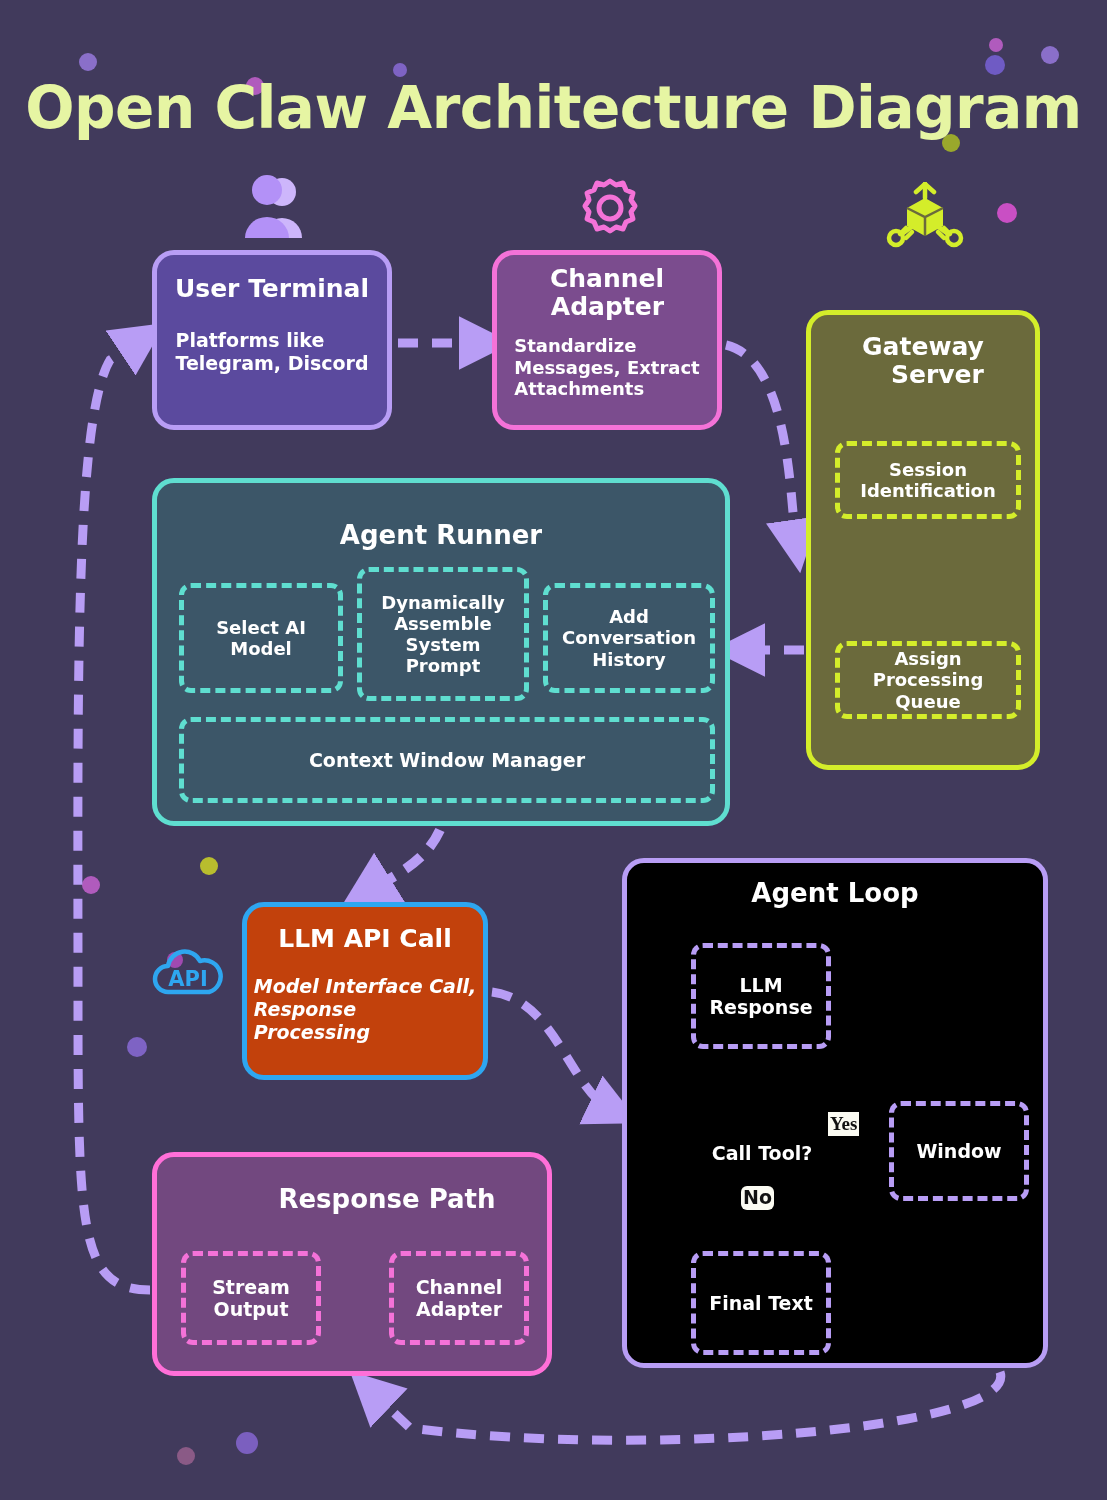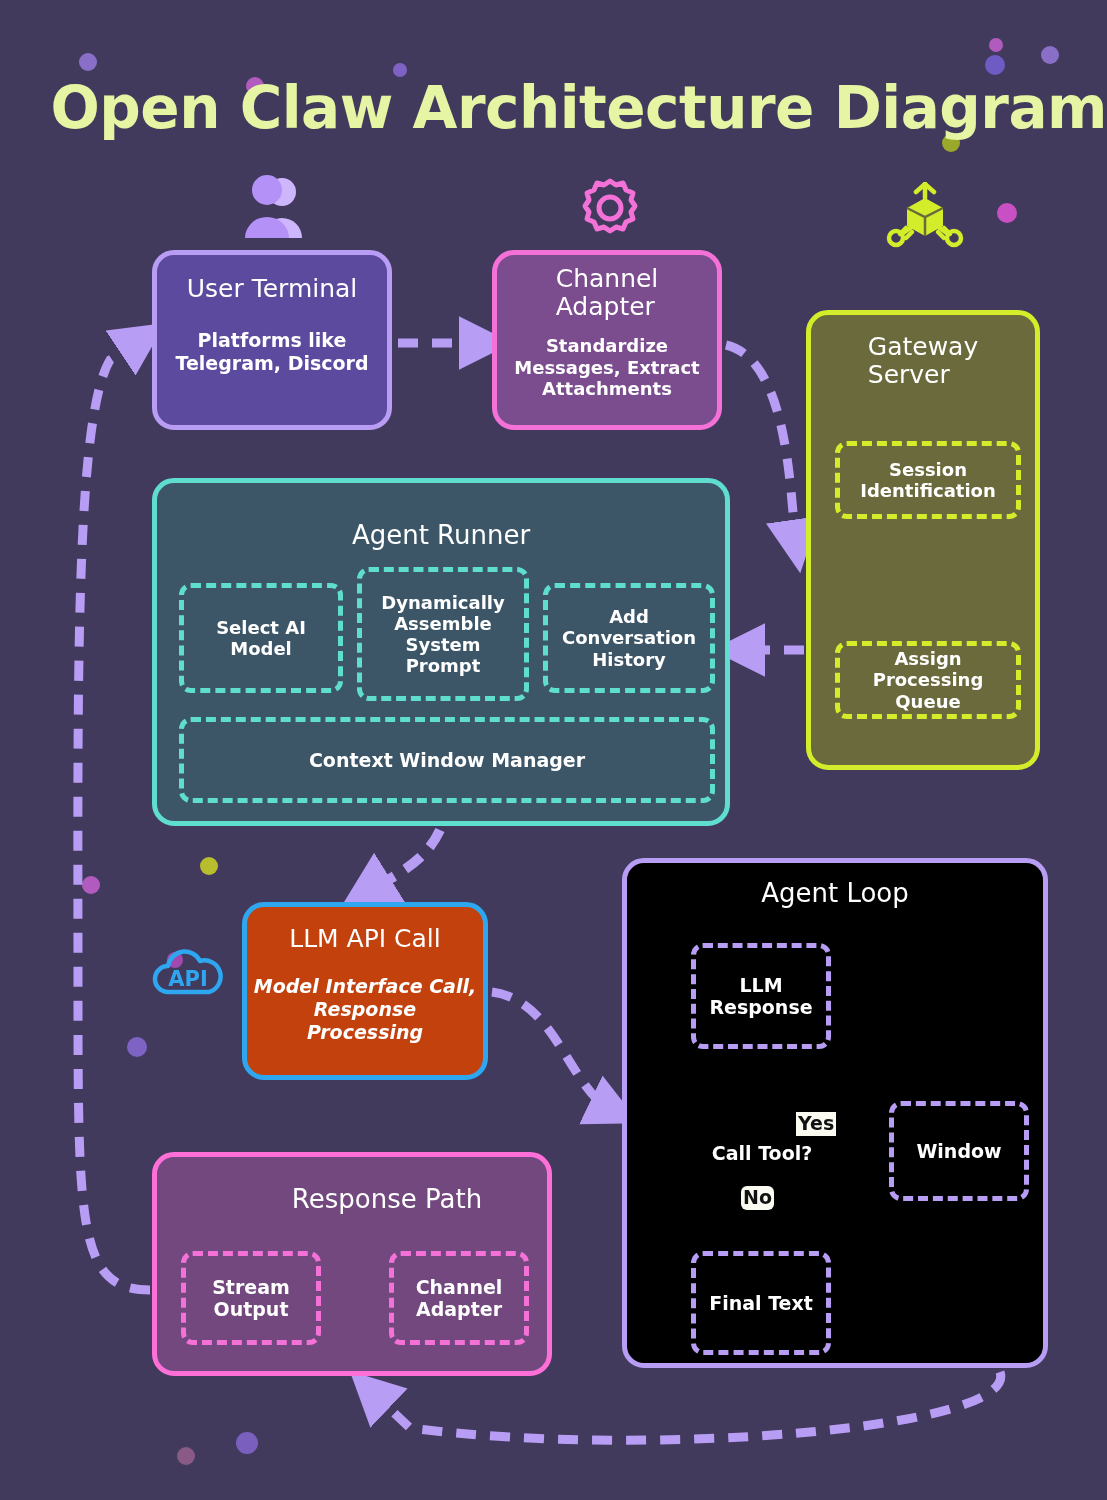--- a/index.html
+++ b/index.html
@@ -6,29 +6,29 @@
   body{
     width:1107px;height:1500px;position:relative;overflow:hidden;
     font-family:"DejaVu Sans","Liberation Sans",sans-serif;
     background:#413a5c;
   }
   .stage{position:absolute;inset:0;}
   svg.layer{position:absolute;left:0;top:0;width:1107px;height:1500px;pointer-events:none;}
   .dot{position:absolute;border-radius:50%;}
 
   h1.title{
-    position:absolute;left:0;top:74px;width:1107px;text-align:right;
+    position:absolute;left:0;top:74px;width:1107px;text-align:center;
     margin:0;font-size:58px;font-weight:bold;letter-spacing:-0.5px;
     color:#e6f5a3;font-family:"DejaVu Sans","Liberation Sans",sans-serif;
   }
 
   .node{position:absolute;box-sizing:border-box;border-radius:22px;
         display:flex;flex-direction:column;align-items:center;}
-  .node .h{color:#ffffff;font-weight:normal;text-align:left;line-height:1.12;}
-  .node .sub{color:#ffffff;font-weight:bold;text-align:center;line-height:1.2;}
+  .node .h{color:#ffffff;font-weight:bold;text-align:right;line-height:1.12;}
+  .node .sub{color:#ffffff;font-weight:bold;line-height:1.2;}
 
   
   #user-terminal{left:152px;top:250px;width:240px;height:180px;
     background:#5b4a9e;border:5px solid #b89df5;}
   #user-terminal .h{font-size:25px;margin-top:20px;}
   #user-terminal .sub{font-size:19px;margin-top:26px;}
 
   #channel-adapter{left:492px;top:250px;width:230px;height:180px;
     background:#7b4c8e;border:5px solid #f472d8;}
   #channel-adapter .h{font-size:25px;margin-top:10px;}
@@ -69,21 +69,21 @@
   #agent-loop .h{font-size:26px;margin-top:16px;}
 
   #al-llmresp{left:64px;top:80px;width:140px;height:106px;border:5px dashed #b89df5;font-size:19px;}
   #al-decision{left:48px;top:238px;width:174px;height:104px;font-size:19px;color:#fff;
      position:absolute;display:flex;align-items:center;justify-content:center;font-weight:bold;}
   #al-execute{left:262px;top:238px;width:140px;height:100px;border:5px dashed #b89df5;font-size:19px;}
   #al-final{left:64px;top:388px;width:140px;height:104px;border:5px dashed #b89df5;font-size:19px;}
 
   .edge-label{position:absolute;background:#fbfbf2;color:#111;font-size:19px;
      font-weight:bold;padding:0 2px;line-height:1.25;}
-  #lbl-yes{left:796px;top:1112px;}
+  #lbl-yes{left:828px;top:1112px;font-family:Liberation Serif, serif;}
   #lbl-no{left:741px;top:1186px;border-radius:6px;}
 
   
   #response-path{left:152px;top:1152px;width:400px;height:224px;
     background:#72487f;border:5px solid #ff6fd8;padding-left:14px;}
   #response-path .h{font-size:26px;margin-top:28px;margin-left:56px;}
 
   #rp-stream{left:24px;top:94px;width:140px;height:94px;border:5px dashed #f472d8;font-size:19px;}
   #rp-channel{left:232px;top:94px;width:140px;height:94px;border:5px dashed #f472d8;font-size:19px;}
 

